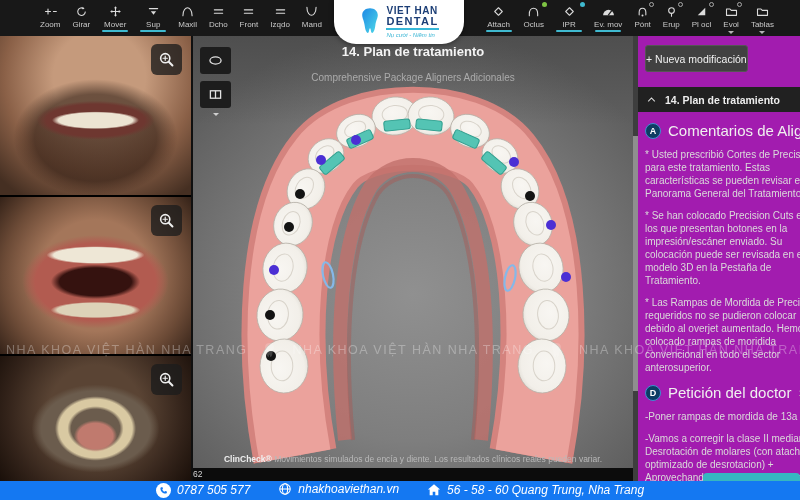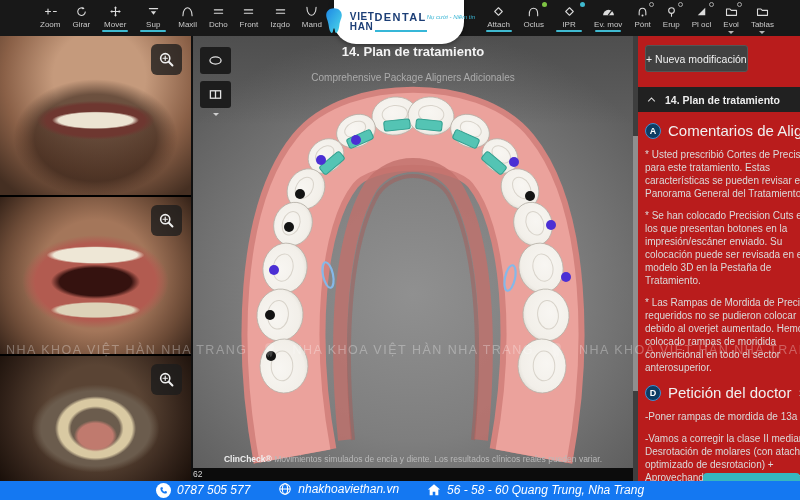--- a/index.html
+++ b/index.html
@@ -14,21 +14,21 @@
   .tb-icon{height:13px;display:flex;align-items:center}
   .tb-label{font-size:8px;color:#c9c9c9;margin-top:2px;white-space:nowrap}
   .tb-under{width:26px;height:2px;background:#3fb9cf;margin-top:1px;border-radius:1px}
   .tb-badge{position:absolute;top:2px;right:3px;width:5px;height:5px;border-radius:50%}
   .badge-green{background:#7ec343}.badge-blue{background:#3fb9cf}
   .badge-ring{background:transparent;border:1px solid #a8a8a8}
   .tb-caret{width:0;height:0;border:3px solid transparent;border-top-color:#b5b5b5;margin-top:2px}
 
   
   #logo{position:absolute;left:334px;top:0;width:130px;height:44px;background:#fff;border-radius:0 0 22px 22px;display:flex;align-items:center;justify-content:center;gap:5px;z-index:40;box-shadow:0 1px 5px rgba(0,0,0,.45)}
-  .logo-text{display:flex;flex-direction:row;line-height:1}
+  .logo-text{display:flex;flex-direction:column;line-height:1}
   .logo-l1{font-size:10px;font-weight:bold;color:#1c3e76;letter-spacing:.6px}
   .logo-l2{font-size:11px;font-weight:bold;color:#1c3e76;letter-spacing:1.4px;border-bottom:2px solid #36b7d8;padding-bottom:1px;width:max-content}
   .logo-tag{font-size:6px;font-style:italic;color:#3ab5d4;margin-top:2px;white-space:nowrap}
 
   
   #photos{position:absolute;left:0;top:36px;width:191px;height:445px;background:#000}
   .photo{position:absolute;left:0;width:191px;overflow:hidden;background:#1a120c}
   .p1{top:0;height:159px}.p2{top:161px;height:157px}.p3{top:320px;height:125px}
   .ph-art{position:absolute;inset:0}
   .p1 .ph-art{background:
@@ -57,21 +57,21 @@
   .vp-sub{margin-top:13px;text-align:center;font-size:10px;color:#ababab;position:relative;z-index:3}
   .vp-tools{position:absolute;left:7px;top:11px;display:flex;flex-direction:column;gap:7px;align-items:center;z-index:4}
   .vp-btn{width:31px;height:27px;background:#1d1d1d;border:none;border-radius:3px;display:flex;align-items:center;justify-content:center;cursor:pointer}
   .vp-caret{width:0;height:0;border:3.5px solid transparent;border-top-color:#cfcfcf;margin-top:-2px}
   #arch{position:absolute;left:30px;top:42px}
   .vp-disc{position:absolute;bottom:17px;width:100%;text-align:center;font-size:8.5px;color:#b9b9b9;z-index:3}
   .vp-disc b{color:#efefef}
   .vp-strip{position:absolute;bottom:0;width:100%;height:13px;background:#0c0c0c;color:#d6d6d6;font-size:8.5px;padding-right:7px;line-height:13px;z-index:3}
 
   
-  #sidebar{position:absolute;left:633px;top:36px;width:167px;height:445px;background:#b91c1c;overflow:hidden}
+  #sidebar{position:absolute;left:633px;top:36px;width:167px;height:445px;background:#a21caf;overflow:hidden}
   .sb-scroll{position:absolute;left:0;top:0;width:5px;height:100%;background:#3e3e3e}
   .sb-thumb{position:absolute;left:0;top:100px;width:5px;height:255px;background:#8f8f8f;cursor:pointer}
   .sb-newmod{margin:9px 6px 0 12px;height:27px;background:#414141;border:1px solid #555;border-radius:3px;color:#f1f1f1;font-size:10.5px;display:flex;align-items:center;justify-content:center;cursor:pointer;white-space:nowrap}
   .sb-plan{margin-top:15px;height:25px;background:#212121;display:flex;align-items:center;gap:8px;padding-left:13px;color:#ededed;font-size:10.5px;font-weight:bold;cursor:pointer;white-space:nowrap}
   .sb-sec-head{display:flex;align-items:center;gap:7px;margin:10px 0 0 12px;width:158px}
   .sb-badge{width:16px;height:16px;border-radius:50%;background:#0d3c63;border:1.5px solid #3f8fd2;color:#fff;font-size:9px;font-weight:bold;display:flex;align-items:center;justify-content:center;flex:none}
   .sb-sec-title{font-size:15px;font-weight:normal;color:#f0f0f0;white-space:nowrap}
   .sb-date{margin-left:auto;font-size:8.5px;color:#b3b3b3;white-space:nowrap}
   .sb-p{width:177px;margin:9px 0 0 12px;font-size:10px;line-height:13px;color:#dadada}
   .sb-teal{position:absolute;bottom:0;left:70px;right:0;height:8px;background:#36b6c1;border-radius:4px 4px 0 0;cursor:pointer}

